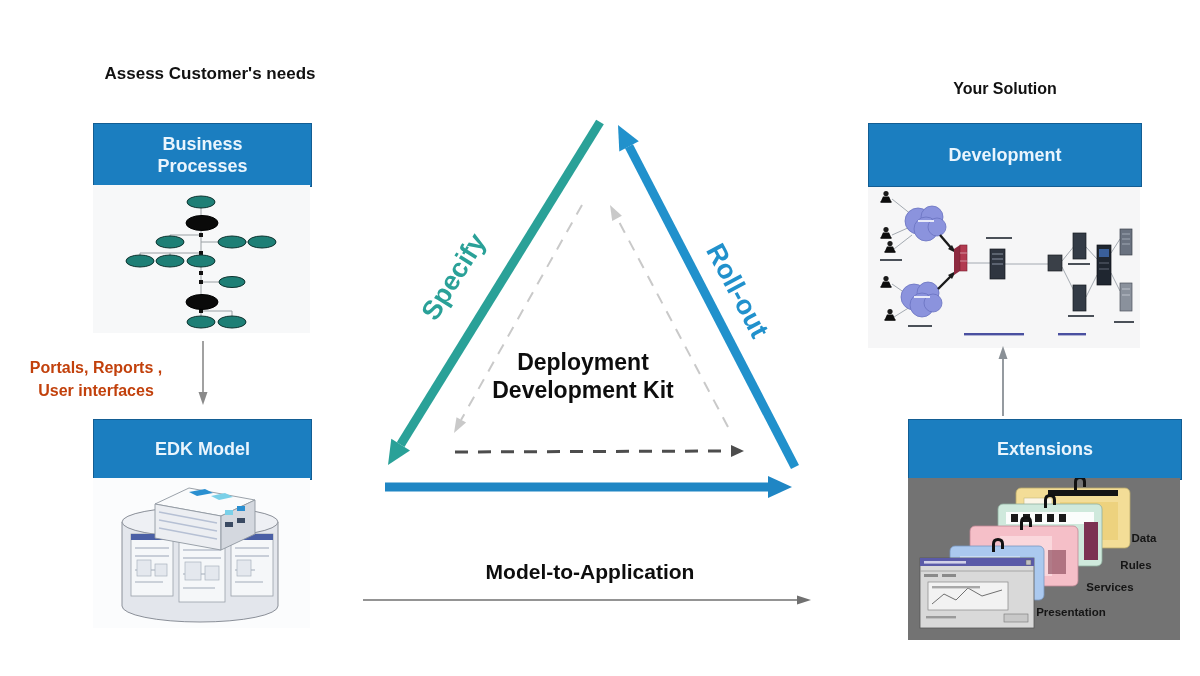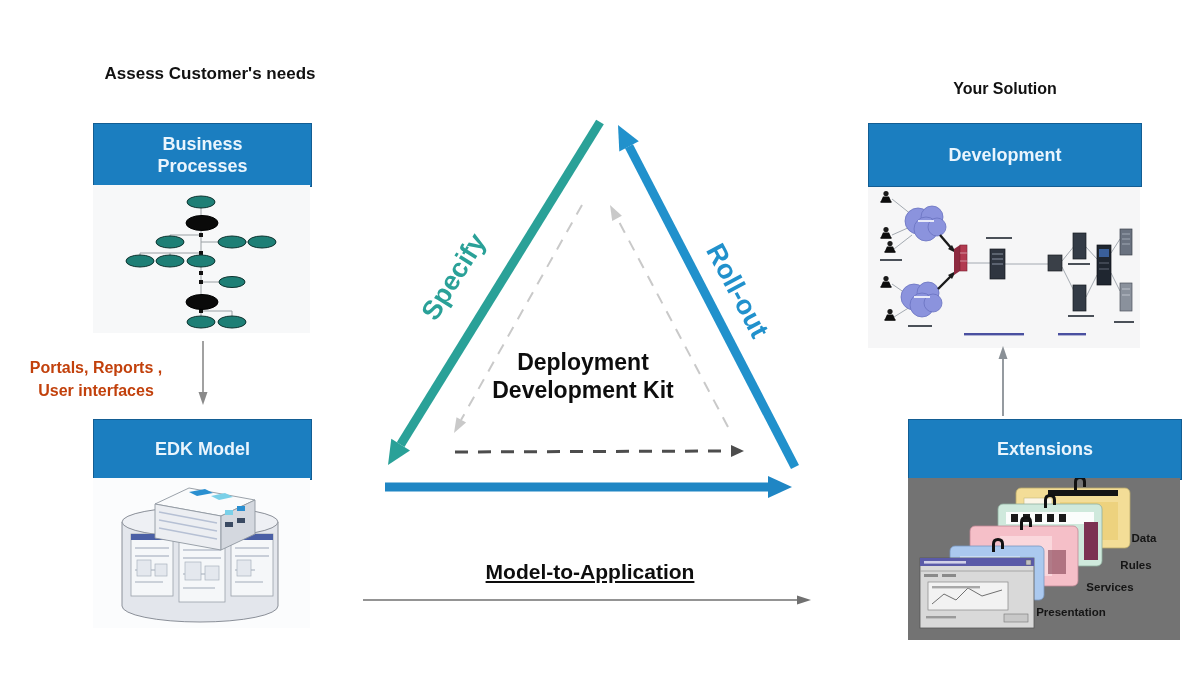--- a/index.html
+++ b/index.html
@@ -166,21 +166,21 @@
   <div class="abs rot" style="left:454px;top:277px;transform:translate(-50%,-50%) rotate(-58deg);font-size:27px;color:#2aa198;">Specify</div>
 
   <div class="abs rot" style="left:737px;top:291px;transform:translate(-50%,-50%) rotate(62deg);font-size:27px;color:#2191cc;">Roll-out</div>
 
   <div class="abs ctr" style="left:453px;top:349px;width:260px;font-size:23px;font-weight:bold;color:#0d0d0d;line-height:1.2;">
     <span style="display:block;">Deployment</span>
     <span style="display:block;">Development Kit</span>
   </div>
 
 
-  <div class="abs ctr" style="left:420px;top:560px;width:340px;font-size:21px;font-weight:bold;color:#0d0d0d;text-decoration:underline;">Model-to-Application</div>
+  <div class="abs ctr" style="left:420px;top:560px;width:340px;font-size:21px;font-weight:bold;color:#0d0d0d;">Model-to-Application</div>
 
   <svg class="abs" style="left:358px;top:592px;" width="464" height="16" viewBox="0 0 464 16">
     <line x1="5" y1="8" x2="440" y2="8" stroke="#707070" stroke-width="1.6"></line>
     <polygon points="453,8 439,3.5 439,12.5" fill="#707070"></polygon>
   </svg>
 
   <div class="abs heading" style="left:880px;top:80px;width:250px;font-size:16px;">Your Solution</div>
 
   <div class="abs bluebox" style="left:868px;top:123px;width:272px;height:62px;">
     <span class="lbl">Development</span>

